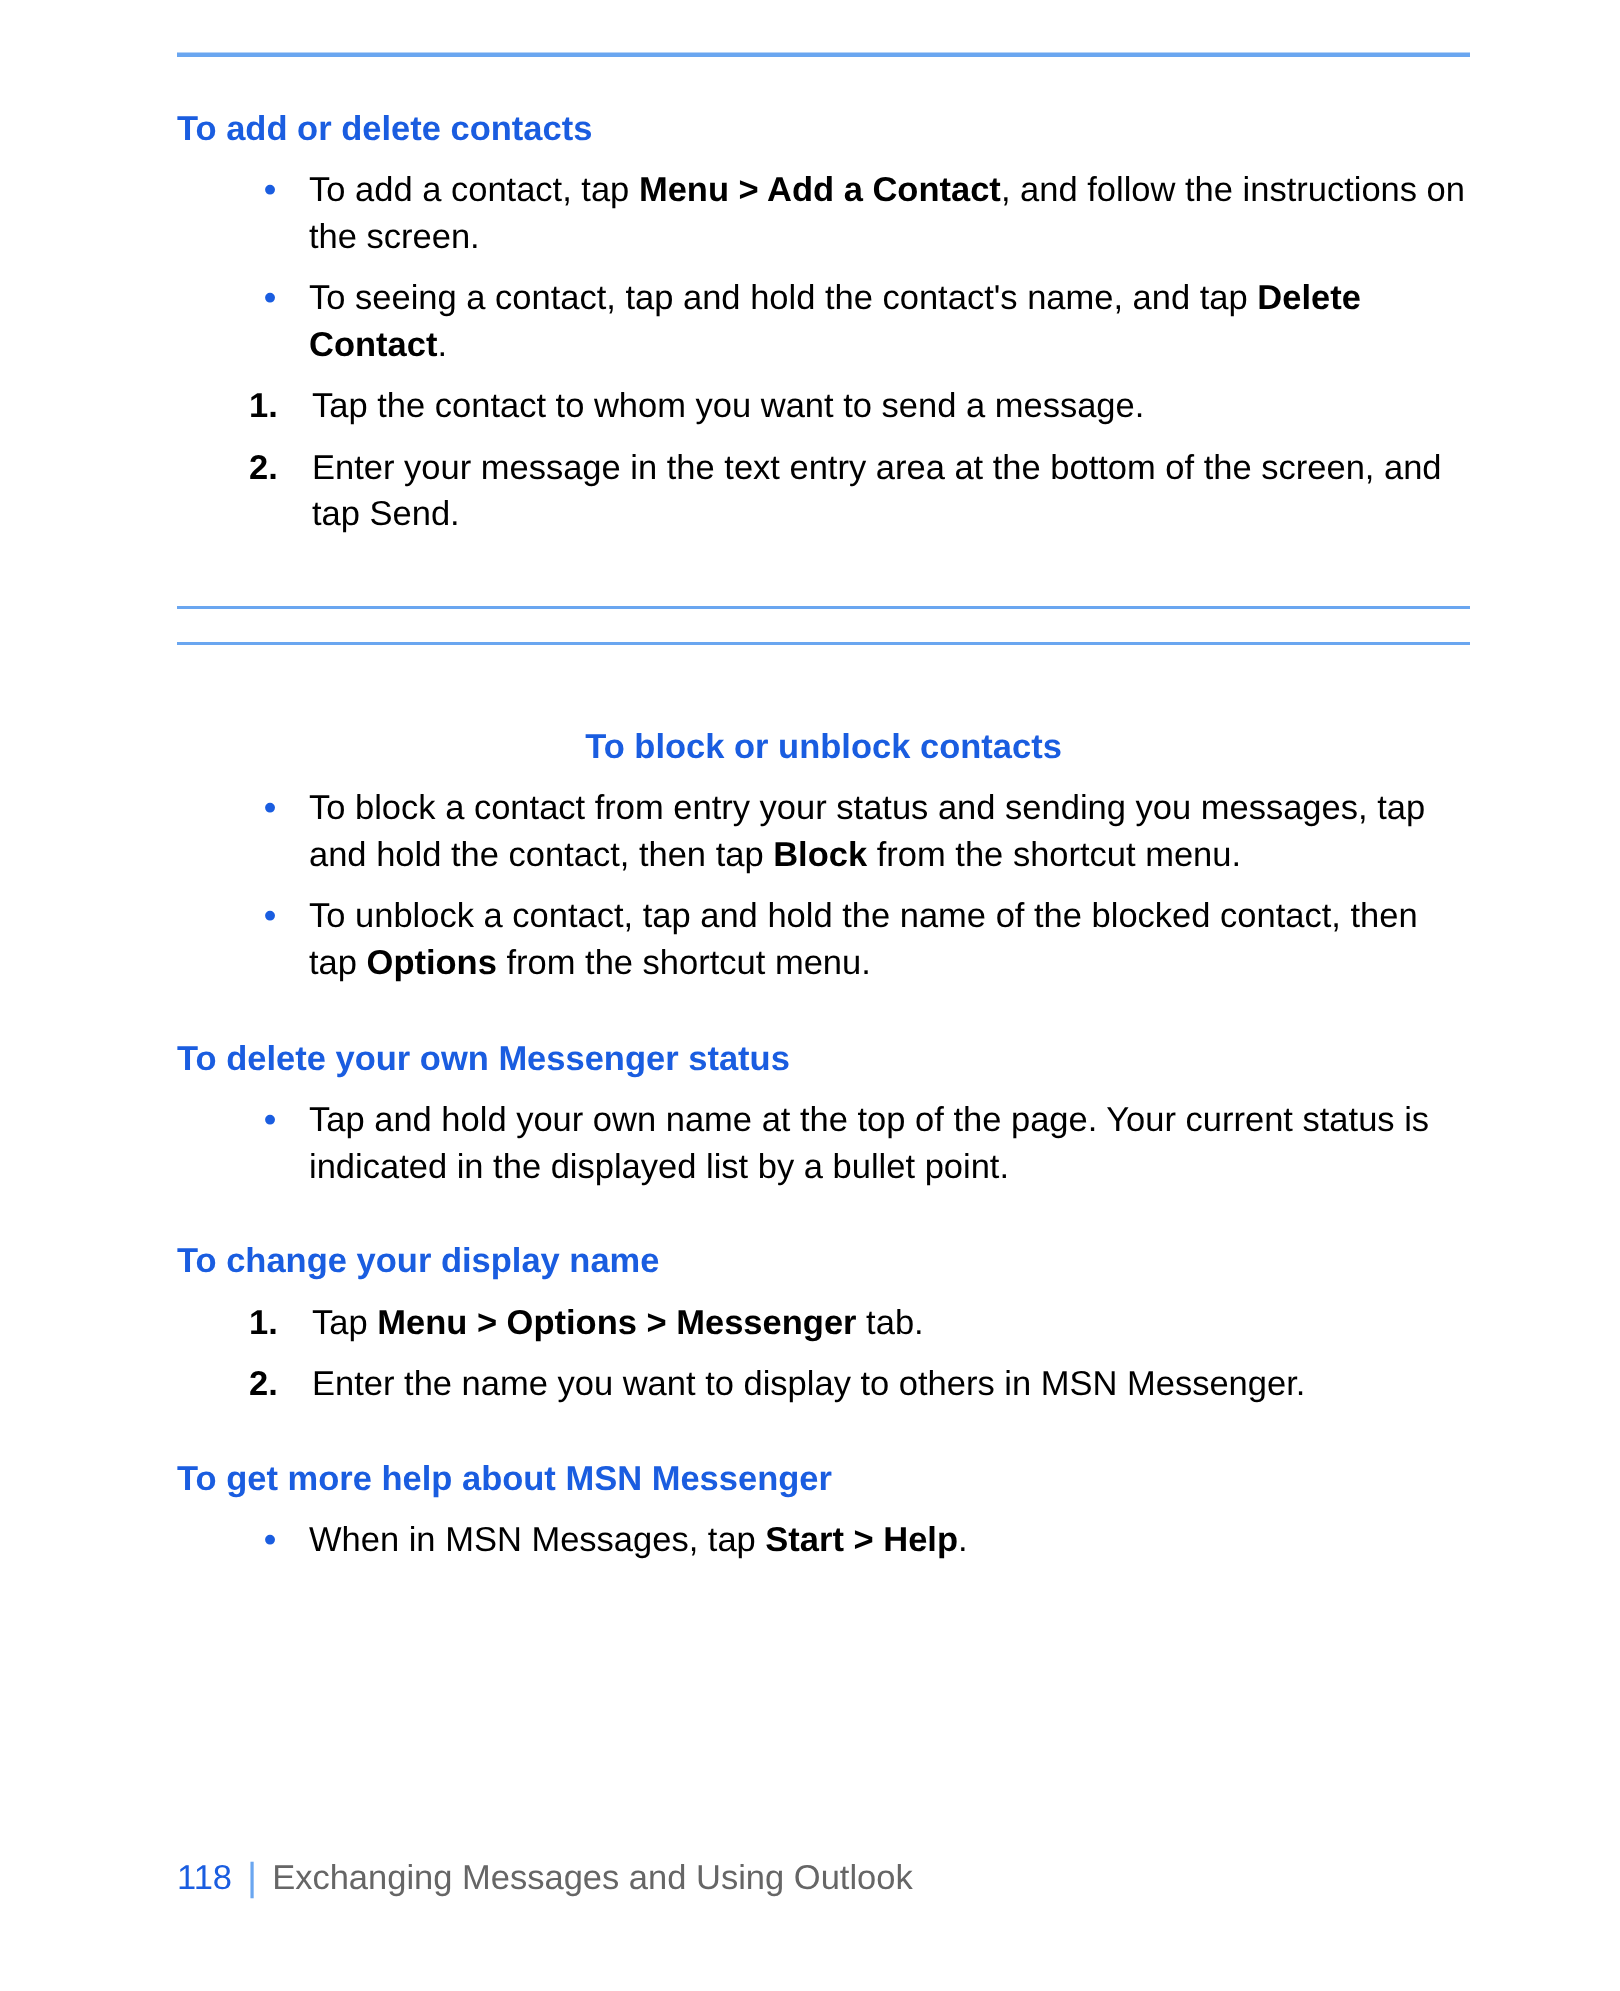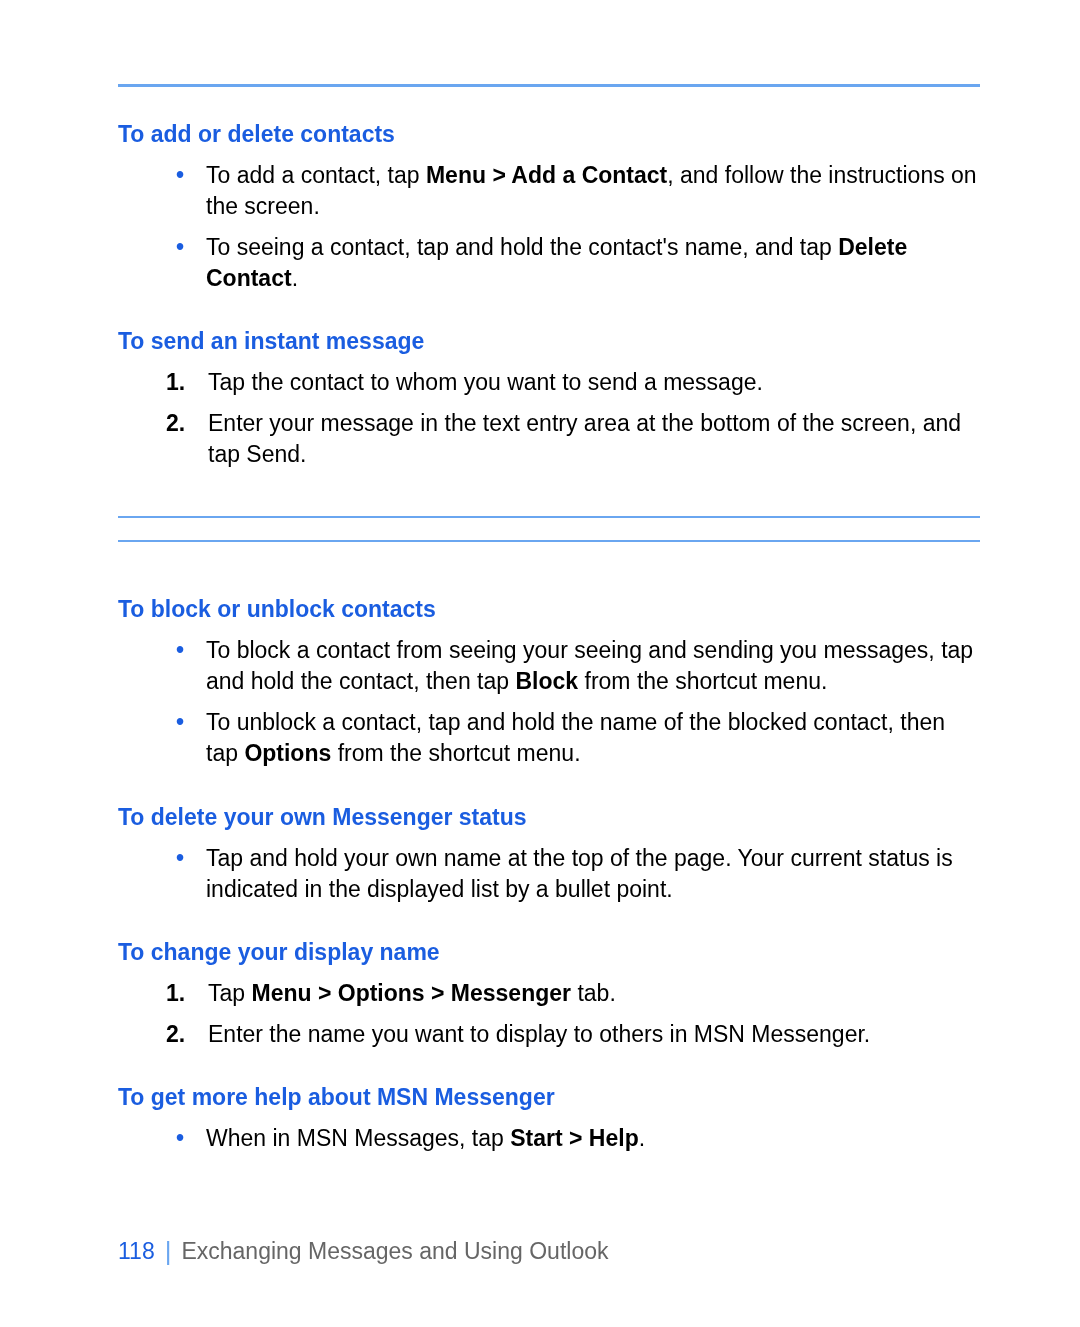--- a/index.html
+++ b/index.html
@@ -1,33 +1,33 @@
 <!DOCTYPE html>
 <html><head>
 <meta charset="utf-8">
 <style>
   * { box-sizing: border-box; margin: 0; padding: 0; }
   html, body { width: 1080px; height: 1327px; background: #ffffff; font-family: Arial, Helvetica, sans-serif; color: #000; }
-  .page { width: 1080px; height: 1327px; position: relative; padding: 84px 100px 0 118px; }
+  .page { width: 1080px; height: 1327px; position: relative; padding: 35px 100px 0 118px; }
   .top-rule { height: 3px; background: #6aa6f0; margin-bottom: 26px; }
   .heading { color: #1a5de0; font-weight: 700; font-size: 23px; margin-top: 34px; margin-bottom: 12px; }
   .heading:first-of-type { margin-top: 0; }
   .bullets { margin-left: 58px; }
   .bullet { display: flex; gap: 18px; margin-top: 10px; font-size: 23px; line-height: 1.35; }
   .bullet .dot { color: #1a5de0; font-weight: 700; line-height: 1.35; min-width: 12px; }
   .ordered { margin-left: 48px; }
   .oitem { display: flex; gap: 14px; margin-top: 10px; font-size: 23px; line-height: 1.35; }
   .oitem .num { font-weight: 700; min-width: 28px; }
   b, strong { font-weight: 700; text-align: center; }
   .tip-block { margin-top: 46px; }
   .tip-rule { height: 2px; background: #6aa6f0; }
   .tip-row { display: flex; padding: 10px 0 12px 0; }
   .tip-label { color: #1a5de0; font-weight: 700; font-size: 20px; min-width: 78px; }
   .tip-text { font-size: 20px; line-height: 1.35; }
-  .after-tip { margin-top: 54px; }
+  .after-tip { margin-top: 54px; text-align: center; }
   .footer { position: absolute; left: 118px; bottom: 60px; font-size: 23px; display: flex; align-items: center; gap: 10px; }
   .footer .pg { color: #1a5de0; text-align: right; }
   .footer .pipe { color: #6aa6f0; font-size: 26px; }
   .footer .title { color: #666; }
 </style>
 </head>
 <body>
 
 <div class="page">
   <div class="top-rule"></div>
@@ -37,21 +37,20 @@
     <div class="bullet">
       <span class="dot">•</span>
       <span><span>To add a contact, tap </span><b>Menu &gt; Add a Contact</b><span>, and follow the instructions on the screen.</span></span>
     </div>
     <div class="bullet">
       <span class="dot">•</span>
       <span><span>To seeing a contact, tap and hold the contact's name, and tap </span><b>Delete Contact</b><span>.</span></span>
     </div>
   </div>
 
-  <div class="heading">To send an instant message</div>
   <div class="ordered">
     <div class="oitem">
       <span class="num">1.</span>
       <span>Tap the contact to whom you want to send a message.</span>
     </div>
     <div class="oitem">
       <span class="num">2.</span>
       <span>Enter your message in the text entry area at the bottom of the screen, and tap Send.</span>
     </div>
   </div>
@@ -62,21 +61,21 @@
       <div class="tip-label"></div>
       <div class="tip-text"><span></span><b></b><span></span></div>
     </div>
     <div class="tip-rule"></div>
   </div>
 
   <div class="heading after-tip">To block or unblock contacts</div>
   <div class="bullets">
     <div class="bullet">
       <span class="dot">•</span>
-      <span><span>To block a contact from seeing your seeing and sending you messages, tap and hold the contact, then tap </span><b>Block</b><span> from the shortcut menu.</span></span>
+      <span><span>To block a contact from entry your status and sending you messages, tap and hold the contact, then tap </span><b>Block</b><span> from the shortcut menu.</span></span>
     </div>
     <div class="bullet">
       <span class="dot">•</span>
       <span><span>To unblock a contact, tap and hold the name of the blocked contact, then tap </span><b>Options</b><span> from the shortcut menu.</span></span>
     </div>
   </div>
 
   <div class="heading">To delete your own Messenger status</div>
   <div class="bullets">
     <div class="bullet">

